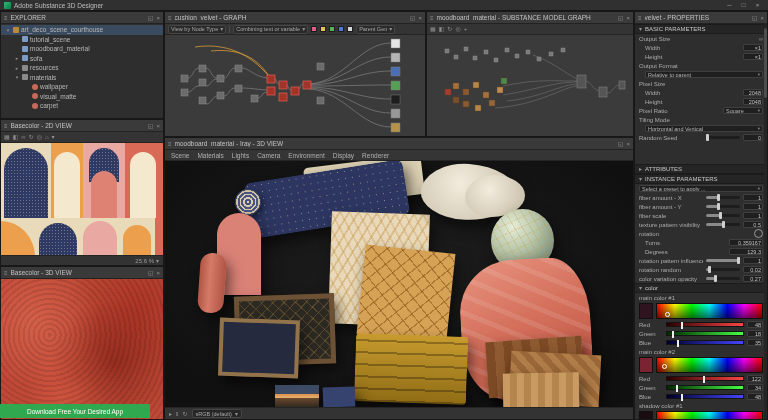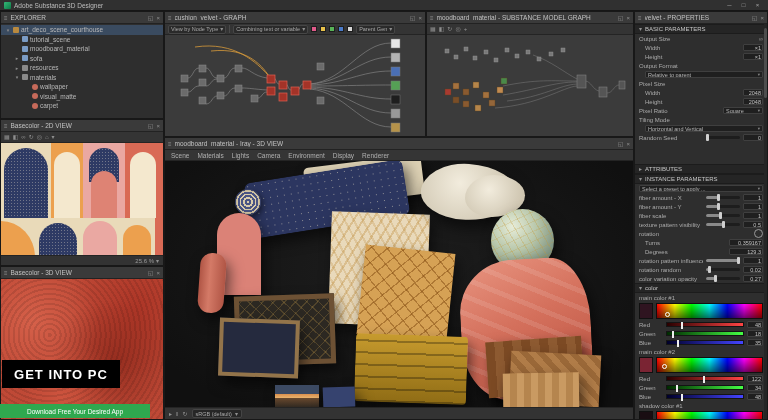--- a/index.html
+++ b/index.html
@@ -676,20 +676,17 @@
         <span class="swatch" style="background: rgb(25, 13, 18);"></span>
         <span class="rainbow"></span>
       </div>
 
       <div class="scrollv">
           <i></i>
         </div>
     </div>
   </div>
 
-  <div class="wm-box">
-    <span>GET INTO PC</span>
-  </div>
   <div class="wm-bar" style="background: rgb(47, 168, 79);">
     <span>Download Free Your Desired App</span>
   </div>
 
 </div>
 
 </body></html>

